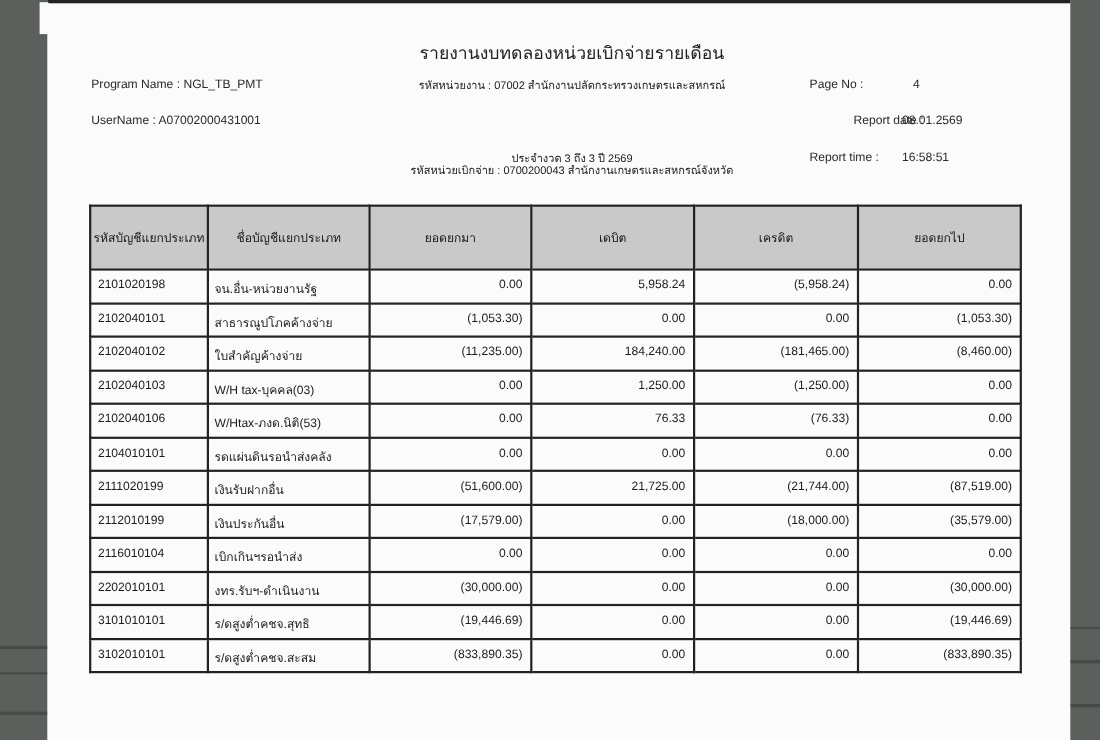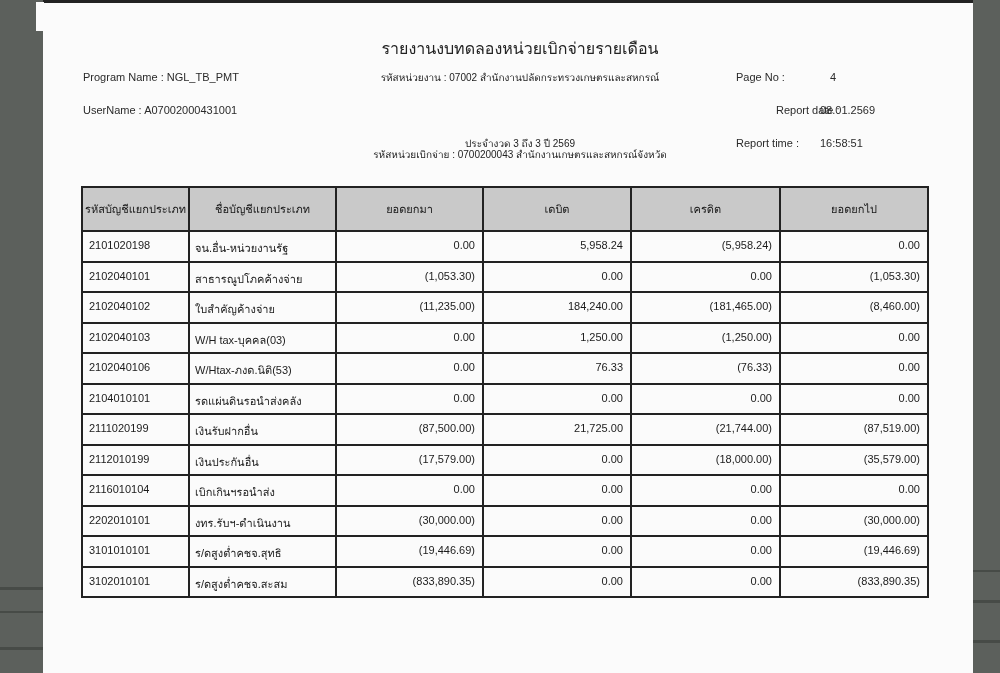--- a/index.html
+++ b/index.html
@@ -29,21 +29,21 @@
   table.report{
     position:absolute;left:81px;top:186px;width:846px;
     border-collapse:collapse;table-layout:fixed;
   }
   table.report th, table.report td{
     border:2px solid var(--border);
     overflow:hidden;white-space:nowrap;
   }
   table.report th{
     background:var(--table-header-fill);
-    font-weight:normal;font-size:11px;height:44px;
+    font-weight:normal;font-size:11px;height:58px;
     vertical-align:middle;text-align:center;color:#161616;
   }
   table.report td{
     background:var(--paper);
     font-size:11px;height:30.5px;vertical-align:top;
     padding-top:7px;color:var(--ink);
   }
   td.code{text-align:left;padding-left:6px;}
   td.name{text-align:left;padding-left:5px;}
   td.num{text-align:right;padding-right:7px;}
@@ -141,21 +141,21 @@
       <td class="code">2104010101</td>
       <td class="name">รดแผ่นดินรอนำส่งคลัง</td>
       <td class="num">0.00</td>
       <td class="num">0.00</td>
       <td class="num">0.00</td>
       <td class="num">0.00</td>
     </tr>
     <tr>
       <td class="code">2111020199</td>
       <td class="name">เงินรับฝากอื่น</td>
-      <td class="num">(87,500.00)</td>
+      <td class="num">(51,600.00)</td>
       <td class="num">21,725.00</td>
       <td class="num">(21,744.00)</td>
       <td class="num">(87,519.00)</td>
     </tr>
     <tr>
       <td class="code">2112010199</td>
       <td class="name">เงินประกันอื่น</td>
       <td class="num">(17,579.00)</td>
       <td class="num">0.00</td>
       <td class="num">(18,000.00)</td>

